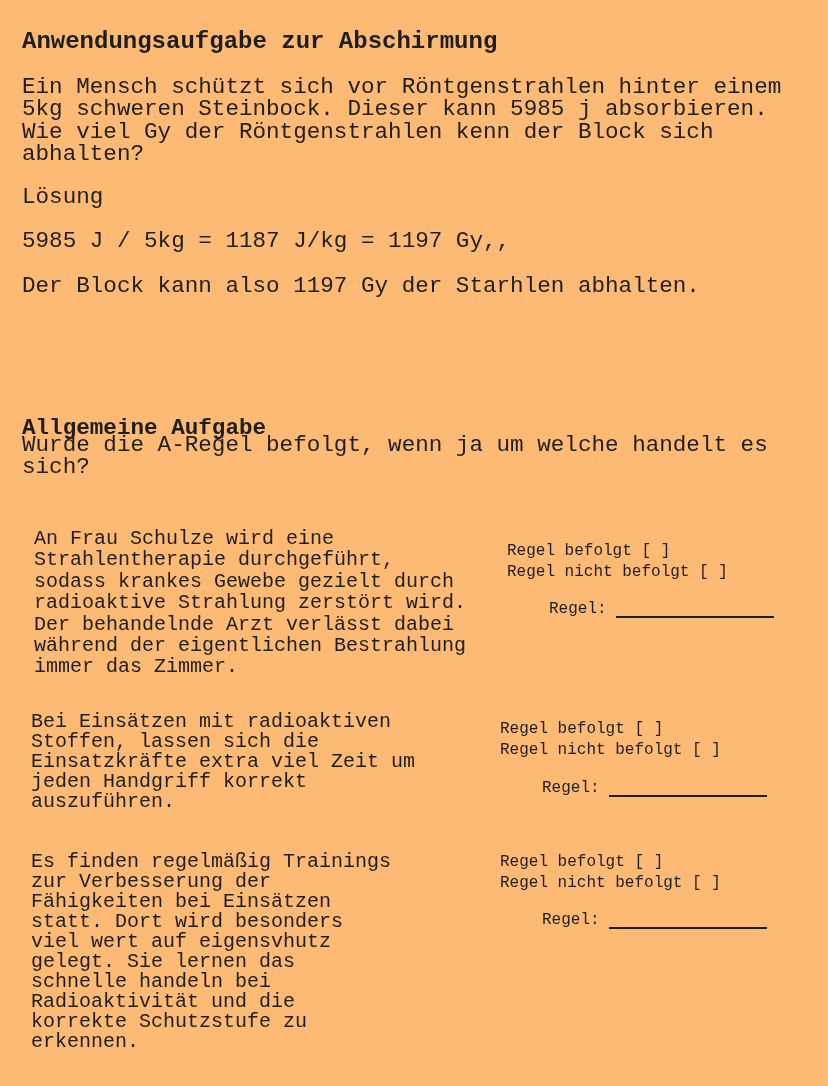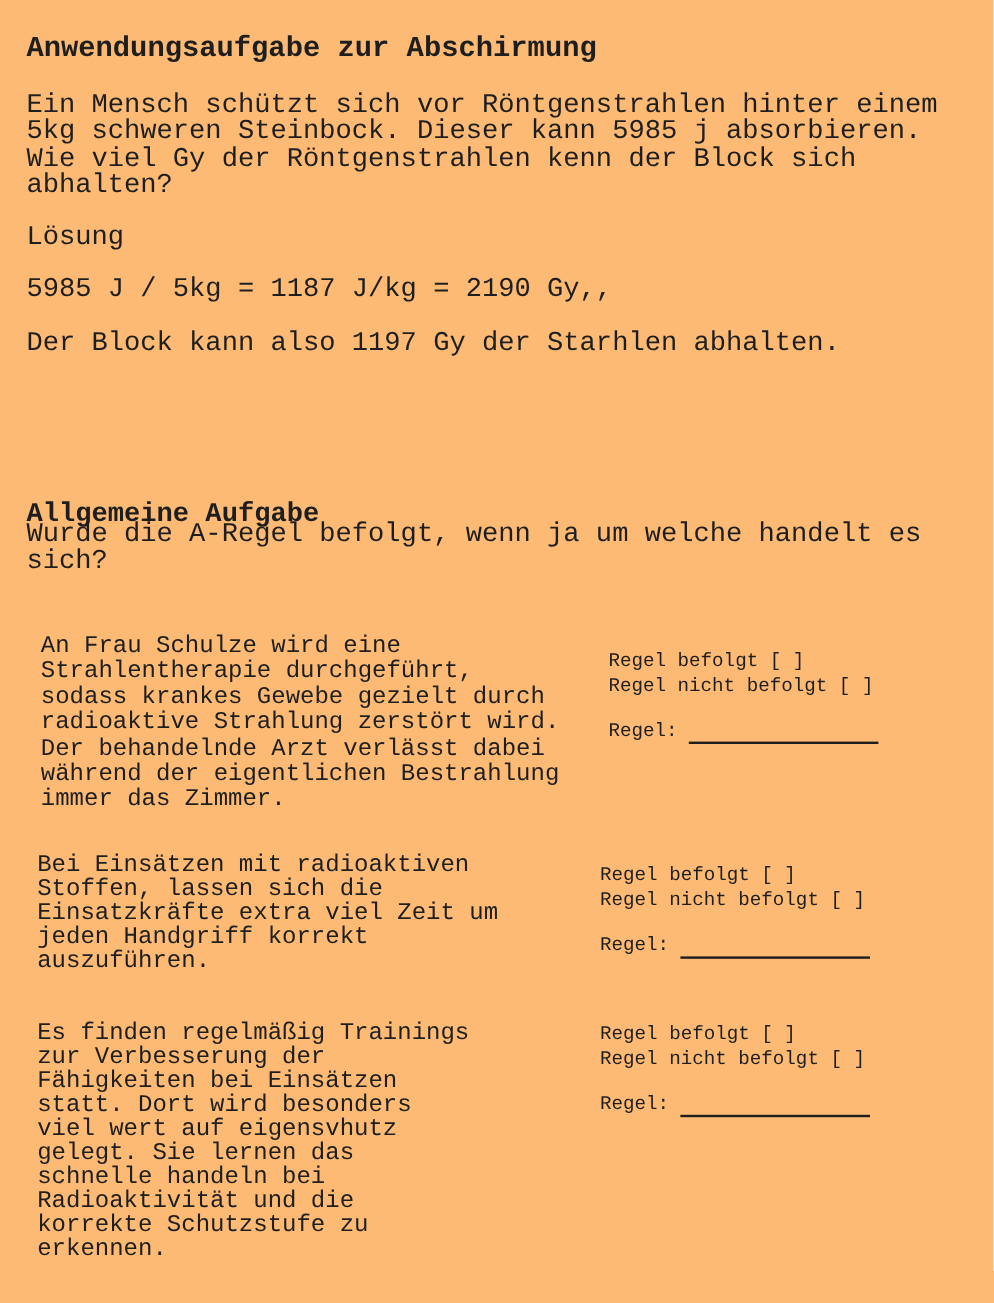--- a/index.html
+++ b/index.html
@@ -14,40 +14,40 @@
   .abs{position:absolute;}
   .h1{font-size:24px;font-weight:bold;white-space:pre;}
   .h2{font-size:22.6px;font-weight:bold;white-space:pre;margin-top:48px;}
   .body-text{font-size:22.6px;line-height:22.4px;white-space:pre;}
   .body-text div{white-space:pre;}
   .question{font-size:22.6px;line-height:21.6px;white-space:pre;}
   .scenario{font-size:20px;line-height:21.4px;white-space:pre;}
   .scenario.tight{line-height:20px;}
   .answers{font-size:16px;line-height:20.5px;}
   .answer-row{display:flex;column-gap:1ch;white-space:pre;}
-  .rule-row{display:flex;column-gap:1ch;align-items:flex-end;white-space:pre;}
+  .rule-row{display:flex;column-gap:1ch;align-items:center;white-space:pre;margin-left:42px;}
   .blank{
     display:inline-block;
     width:158px;height:16px;
     border-bottom:2px solid #1e1e1e;
   }
   .checkbox{white-space:pre;}
 </style>
 </head>
 <body>
 
 <div class="page">
 
   <div class="abs h1" style="left:22px;top:28px;">Anwendungsaufgabe zur Abschirmung</div>
 
   <div class="abs body-text" style="left:22px;top:76px;"><div>Ein Mensch schützt sich vor Röntgenstrahlen hinter einem</div><div>5kg schweren Steinbock. Dieser kann 5985 j absorbieren.</div><div>Wie viel Gy der Röntgenstrahlen kenn der Block sich</div><div>abhalten?</div></div>
 
   <div class="abs body-text" style="left:22px;top:186px;">Lösung</div>
 
-  <div class="abs body-text" style="left:22px;top:230px;">5985 J / 5kg = 1187 J/kg = 2190 Gy,,</div>
+  <div class="abs body-text" style="left:22px;top:230px;">5985 J / 5kg = 1187 J/kg = 1197 Gy,,</div>
 
   <div class="abs body-text" style="left:22px;top:275px;">Der Block kann also 1197 Gy der Starhlen abhalten.</div>
 
   <div class="abs h2" style="left:22px;top:367px;">Allgemeine Aufgabe</div>
 
   <div class="abs question" style="left:22px;top:435px;"><div>Wurde die A-Regel befolgt, wenn ja um welche handelt es</div><div>sich?</div></div>
 
   <div class="abs scenario" style="left:34px;top:528px;"><div>An Frau Schulze wird eine</div><div>Strahlentherapie durchgeführt,</div><div>sodass krankes Gewebe gezielt durch</div><div>radioaktive Strahlung zerstört wird.</div><div>Der behandelnde Arzt verlässt dabei</div><div>während der eigentlichen Bestrahlung</div><div>immer das Zimmer.</div></div>
 
   <div class="abs answers" style="left:507px;top:541px;">

